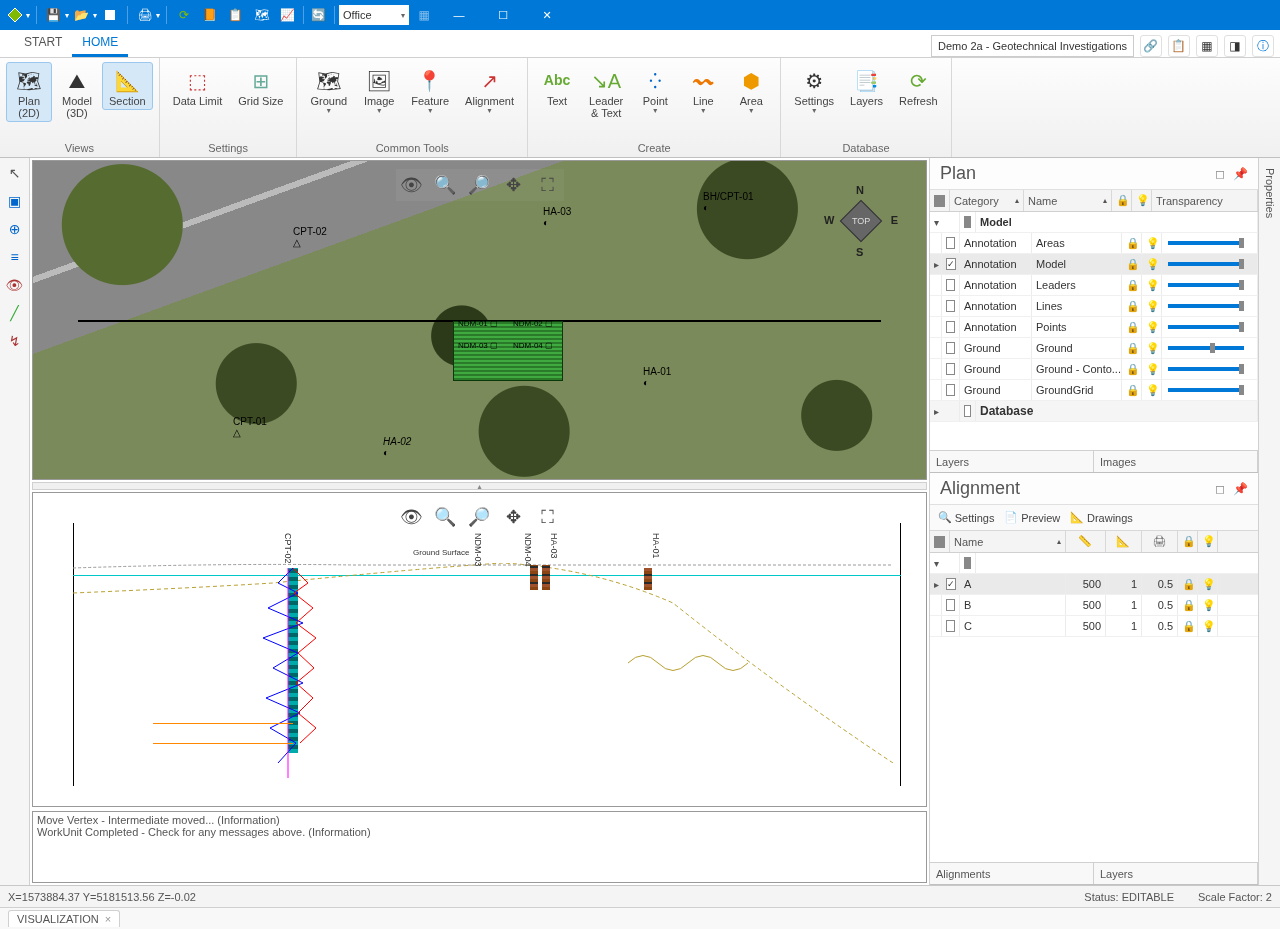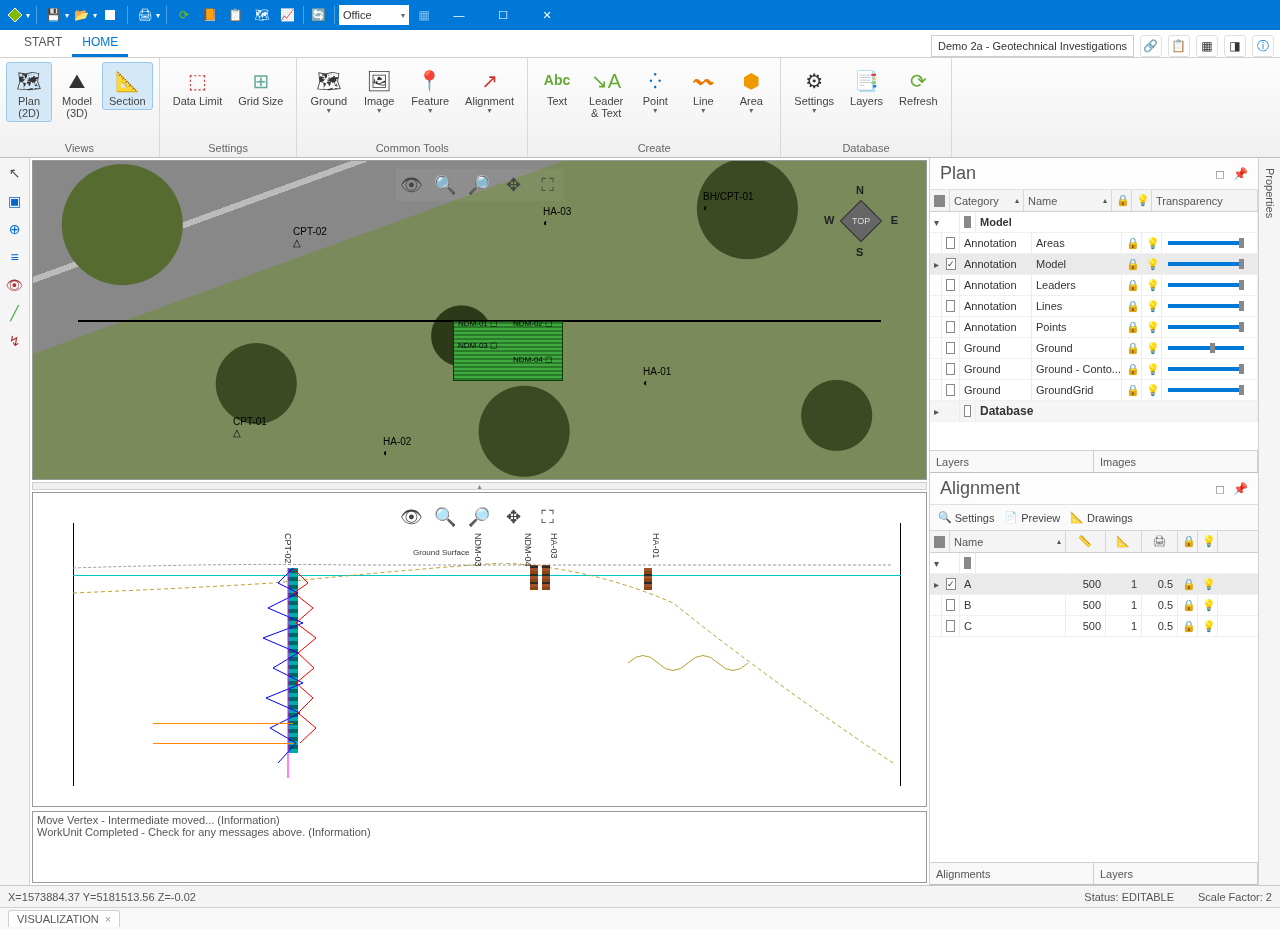--- a/index.html
+++ b/index.html
@@ -301,26 +301,26 @@
   <div class="center">
 
     <div class="viewport-top">
       <div class="aerial-bg"></div>
       <div class="align-line"></div>
       <div class="green-rect"></div>
       <div class="map-label" style="top:65px;left:260px;"><span>CPT-02</span><br><span class="map-sym">△</span></div>
       <div class="map-label" style="top:255px;left:200px;"><span>CPT-01</span><br><span class="map-sym">△</span></div>
       <div class="map-label" style="top:45px;left:510px;"><span>HA-03</span><br><span class="map-sym">◐</span></div>
       <div class="map-label" style="top:205px;left:610px;"><span>HA-01</span><br><span class="map-sym">◐</span></div>
-      <div class="map-label" style="top:275px;left:350px;"><span>HA-02</span><br><span class="map-sym">◐</span></div>
+      <div class="map-label" style="top:275px;left:350px;font-style:italic;"><span>HA-02</span><br><span class="map-sym">◐</span></div>
       <div class="map-label" style="top:30px;left:670px;"><span>BH/CPT-01</span><br><span class="map-sym">◐</span></div>
       <div class="map-label" style="top:158px;left:425px;font-size:8px;"><span>NDM-01</span> ▢</div>
       <div class="map-label" style="top:158px;left:480px;font-size:8px;"><span>NDM-02</span> ▢</div>
       <div class="map-label" style="top:180px;left:425px;font-size:8px;"><span>NDM-03</span> ▢</div>
-      <div class="map-label" style="top:180px;left:480px;font-size:8px;margin-top:14px;"><span>NDM-04</span> ▢</div>
+      <div class="map-label" style="top:180px;left:480px;font-size:8px;"><span>NDM-04</span> ▢</div>
       <div class="compass">
         <div class="cbg">
             <span>TOP</span>
           </div>
         <div class="clab" style="top:-2px;left:30px;">N</div>
         <div class="clab" style="top:28px;right:-2px;">E</div>
         <div class="clab" style="bottom:-2px;left:30px;">S</div>
         <div class="clab" style="top:28px;left:-2px;">W</div>
       </div>
       <div class="vp-toolbar">

